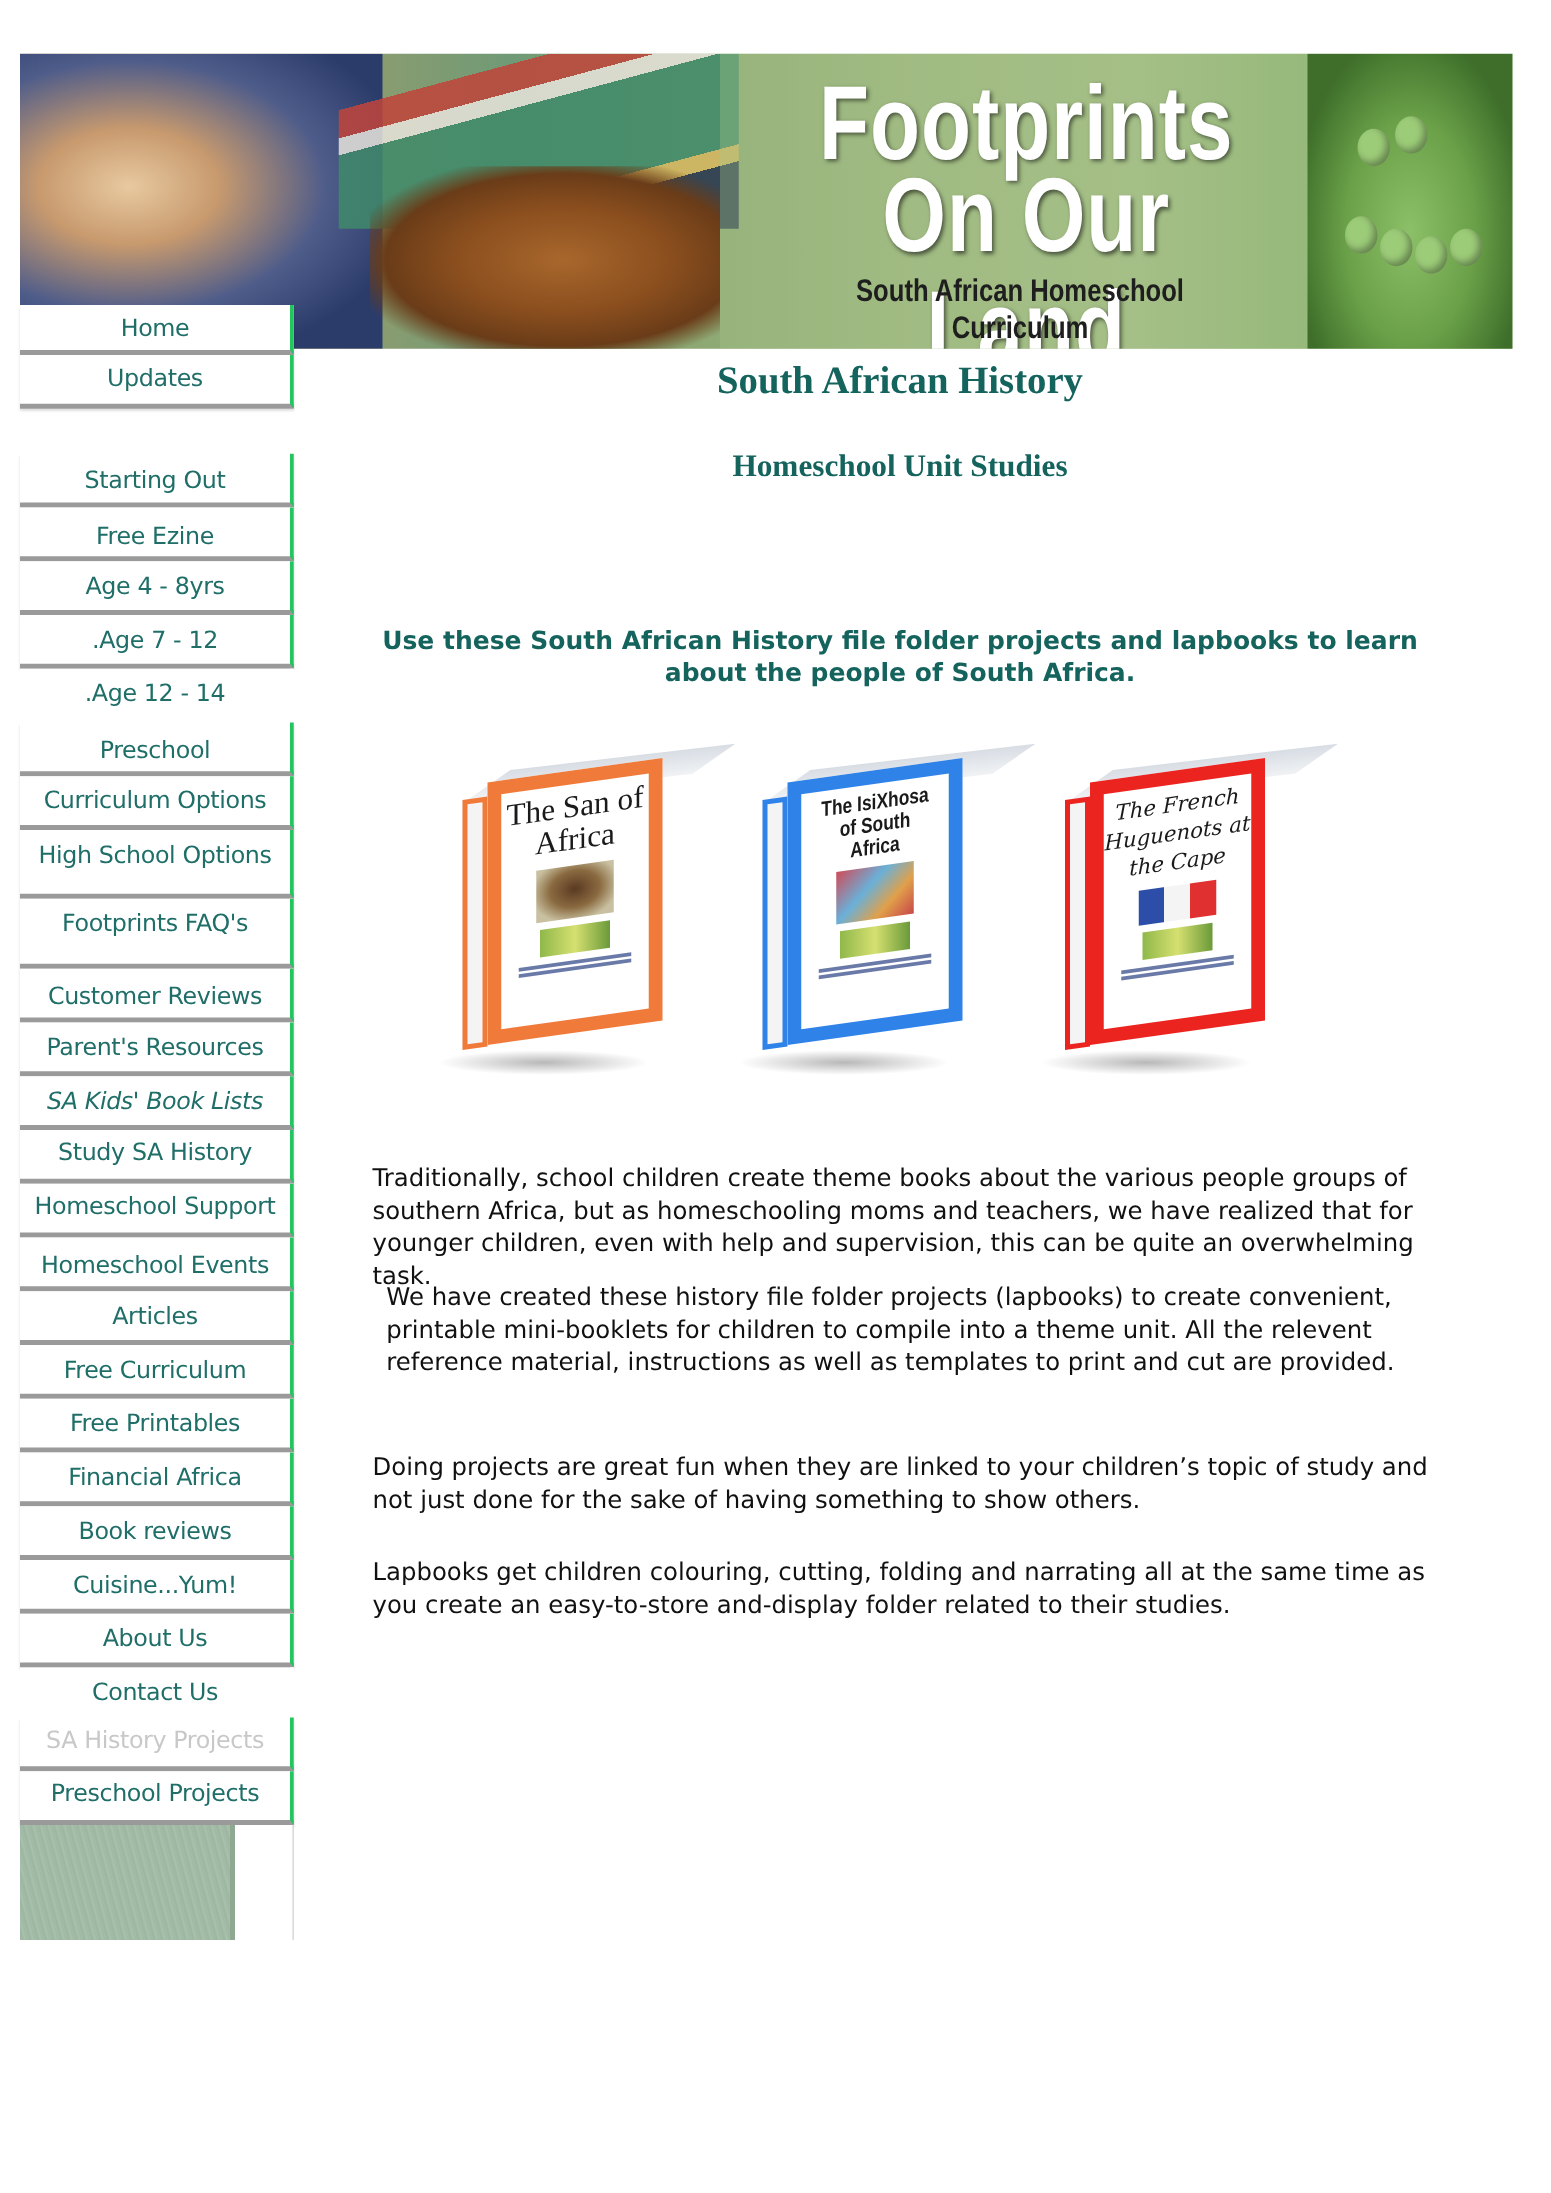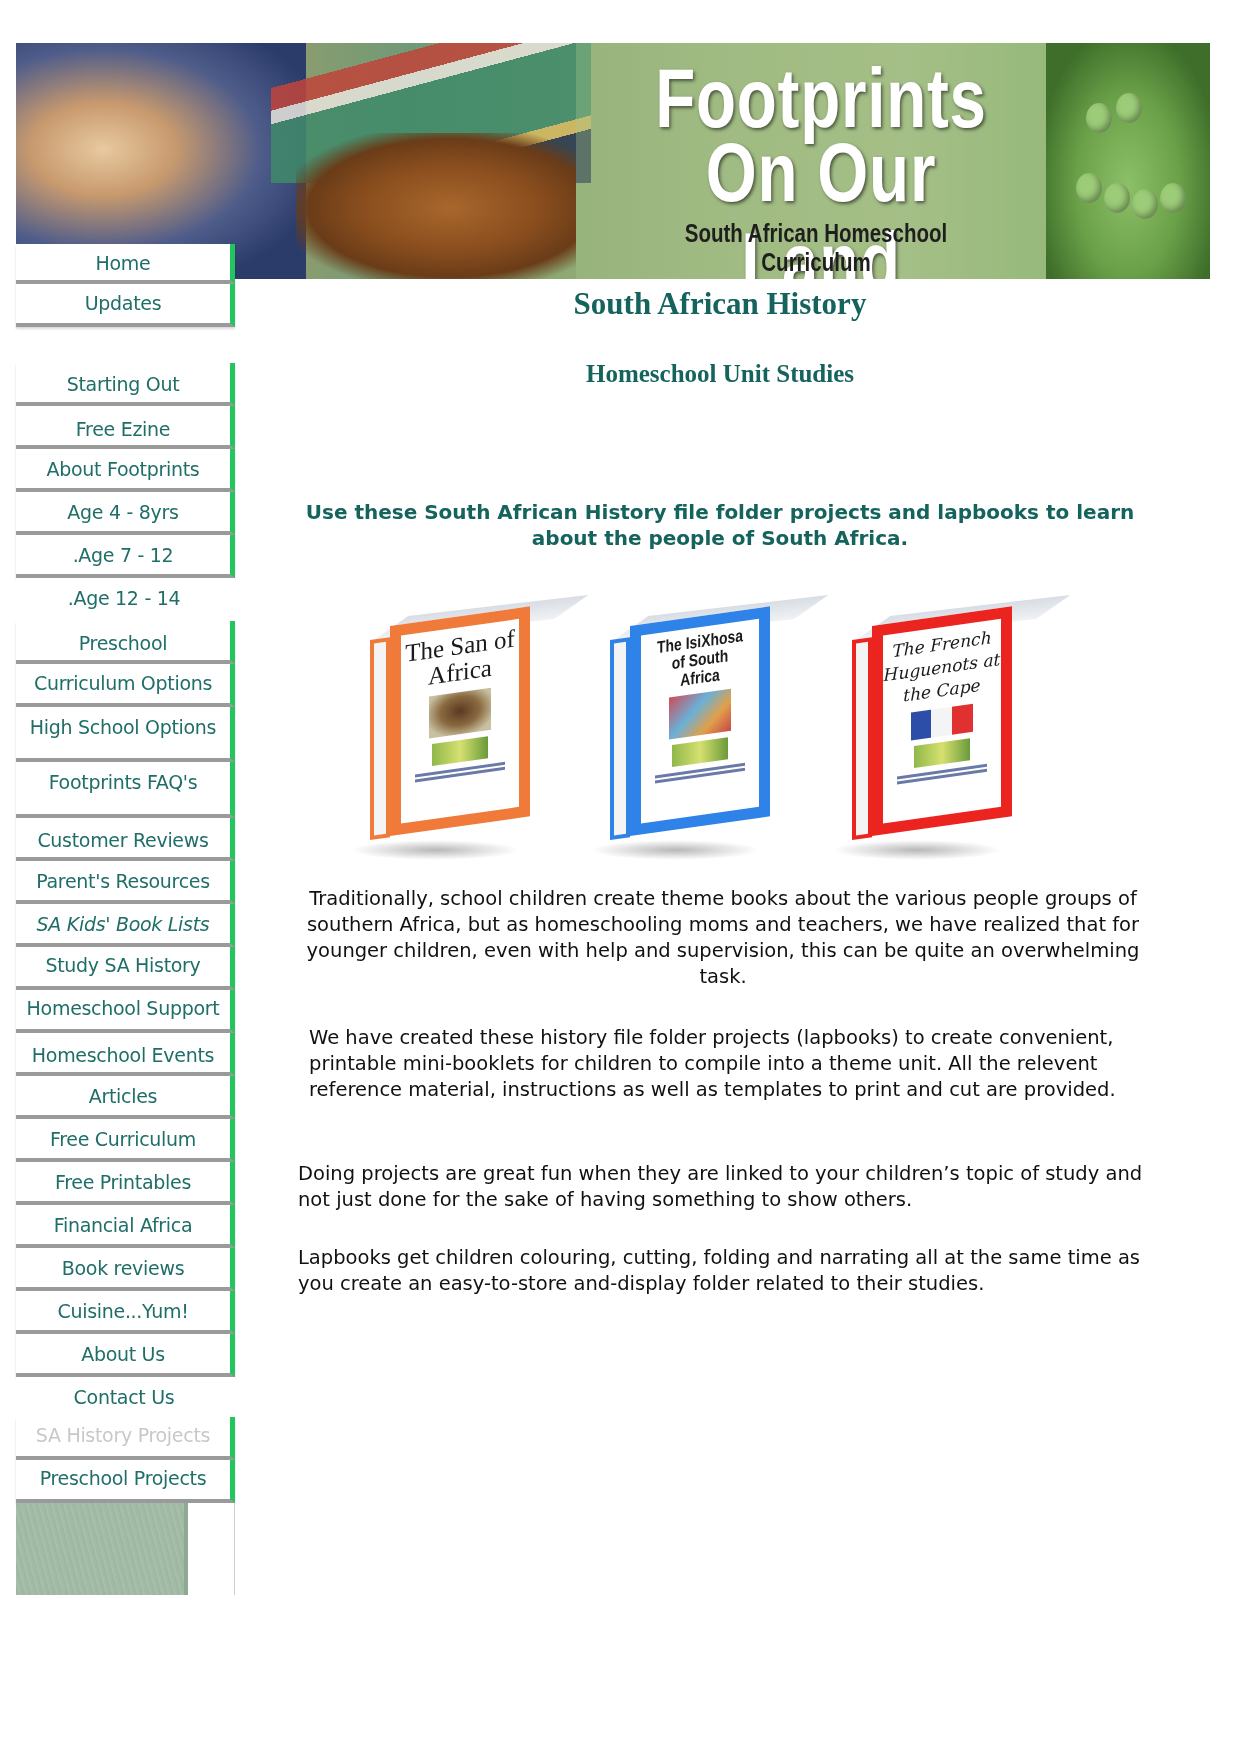--- a/index.html
+++ b/index.html
@@ -52,21 +52,21 @@
   }
 
   
   .nav {
     position: absolute; left: 16px; top: 244px; width: 219px;
   }
   .nav-item {
     position: relative; display: block; width: 219px; text-align: center;
     font-family: "DejaVu Sans", sans-serif; font-size: 19px; color: #1f6e68;
     background: #ffffff; cursor: pointer;
-    border-right: 5px solid #22c55e; border-bottom: 4px solid #9a9a9a;
+    border-right: 3px solid #22c55e; border-bottom: 4px solid #9a9a9a;
     box-shadow: 0 2px 2px rgba(0,0,0,0.15);
     white-space: nowrap; overflow: hidden;
     letter-spacing: -0.3px;
   }
   .nav-item.plain { border-right: 3px solid #ffffff; border-bottom: 4px solid #ffffff; box-shadow: none; }
   .nav-item.disabled { color: #c8c8c8; }
   .nav-bottom {
     position: relative; width: 219px; height: 92px; background: #ffffff;
     border-right: 1px solid #cfcfcf;
   }
@@ -142,21 +142,21 @@
   .book-2 .cover-pic { background: linear-gradient(135deg, #d04c5a 0%, #6ab0d8 40%, #e0a04a 70%, #c84848 100%); }
   .book-3 { left: 482px; }
   .book-3 .spine, .book-3 .cover { border-color: #ec2420; }
   .book-3 .cover-title { font-family: "DejaVu Serif", serif; font-style: italic; font-size: 17px; line-height: 1.35; }
   .book-3 .cover-pic { background: linear-gradient(90deg, #2c4ea8 0%, #2c4ea8 33%, #f4f4f4 33%, #f4f4f4 66%, #e03030 66%); height: 28px; }
 
   .body-text {
     position: absolute; left: 298px; width: 850px;
     font-family: "DejaVu Sans", sans-serif; font-size: 19.5px; line-height: 26px; color: #111111;
   }
-  .p1 { top: 886px; text-align: center; }
+  .p1 { top: 930px; }
   .p2 { top: 1025px; margin-left: 11px; }
   .p3 { top: 1161px; }
   .p4 { top: 1245px; }
 </style>
 </head>
 <body>
 
 <div class="banner">
   <div class="family"></div>
   <div class="flag"></div>
@@ -173,21 +173,20 @@
     <span class="toe" style="left:40px;top:60px;"></span>
     <span class="toe" style="left:70px;top:50px;"></span>
   </div>
 </div>
 
 <nav class="nav">
   <a class="nav-item" style="height:40px;line-height:38px;">Home</a>
   <a class="nav-item" style="height:43px;line-height:38px;">Updates</a>
   <a class="nav-item" style="height:43px;line-height:42px;margin-top:36px;">Starting Out</a>
   <a class="nav-item" style="height:43px;line-height:46px;">Free Ezine</a>
-  <a class="nav-item" style="height:43px;line-height:40px;">About Footprints</a>
   <a class="nav-item" style="height:43px;line-height:40px;">Age 4 - 8yrs</a>
   <a class="nav-item" style="height:43px;line-height:40px;">.Age 7 - 12</a>
   <a class="nav-item plain" style="height:43px;line-height:40px;">.Age 12 - 14</a>
   <a class="nav-item" style="height:43px;line-height:44px;">Preschool</a>
   <a class="nav-item" style="height:43px;line-height:38px;">Curriculum Options</a>
   <a class="nav-item" style="height:55px;line-height:40px;">High School Options</a>
   <a class="nav-item" style="height:56px;line-height:40px;">Footprints FAQ's</a>
   <a class="nav-item" style="height:43px;line-height:44px;">Customer Reviews</a>
   <a class="nav-item" style="height:43px;line-height:40px;">Parent's Resources</a>
   <a class="nav-item" style="height:43px;line-height:40px;font-style:italic;">SA Kids' Book Lists</a>

